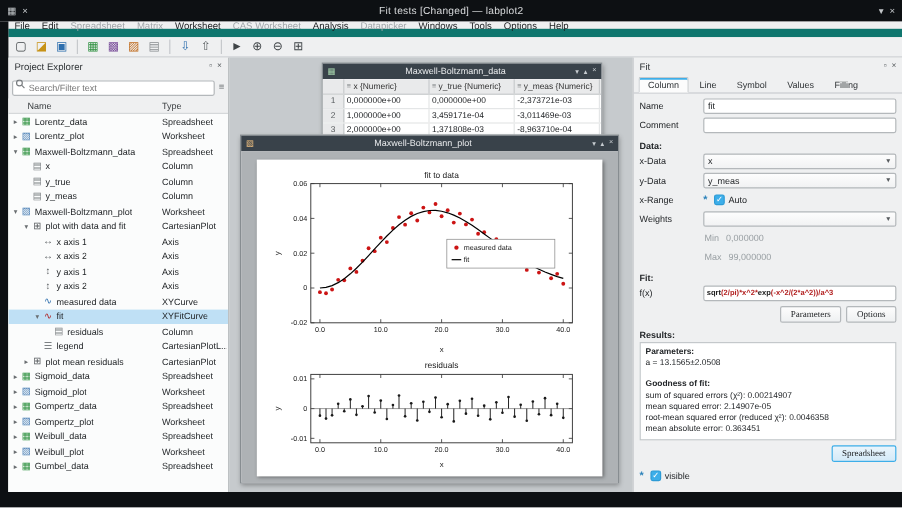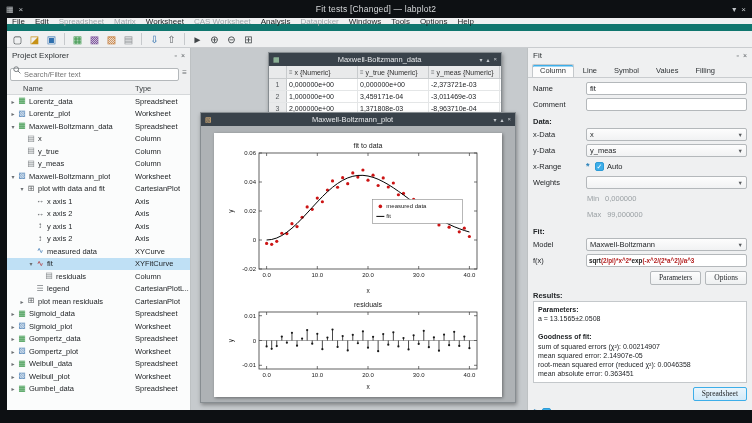--- a/index.html
+++ b/index.html
@@ -647,27 +647,20 @@
     </div>
     <div class="frow">
       <label></label>
       <div class="minmax">
         <span>Max</span>
           <span>99,000000</span>
       </div>
     </div>
     <div class="section">Fit:</div>
     <div class="frow">
-      <label>Model</label>
-      <div class="combo">
-        <span class="val">Maxwell-Boltzmann</span>
-        <span class="arr">▼</span>
-      </div>
-    </div>
-    <div class="frow">
       <label>f(x)</label>
       <div class="fx-box" id="fxbox">
           <span class="fx-fn">sqrt</span>
           <span class="fx-red">(2/pi)*x^2*</span>
           <span class="fx-fn">exp</span>
           <span class="fx-red">(-x^2/(2*a^2))/a^3</span>
         </div>
     </div>
     <div class="btn-row">
       <button class="btn">Parameters</button>

